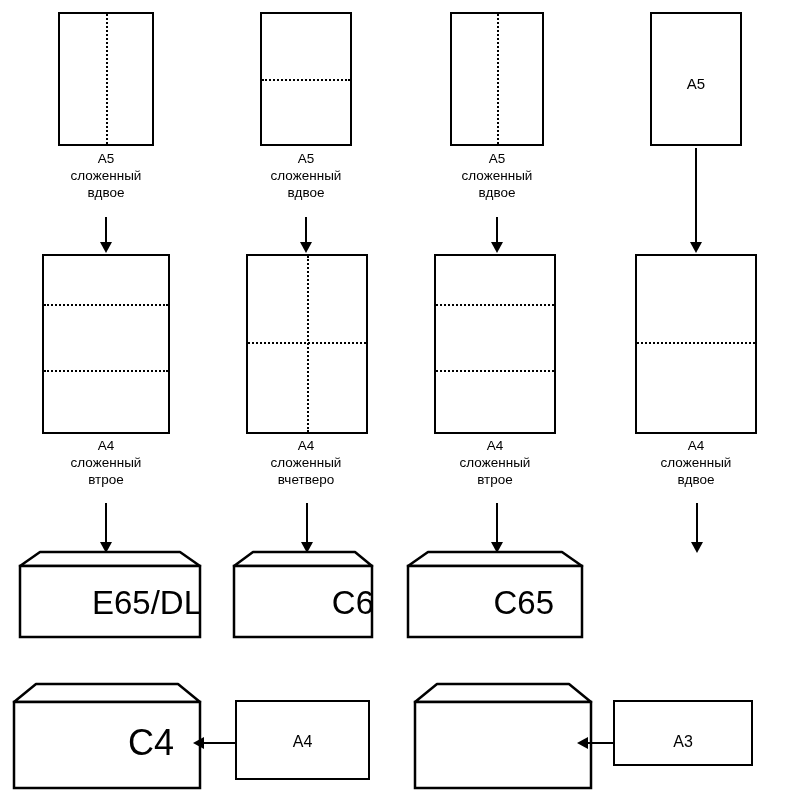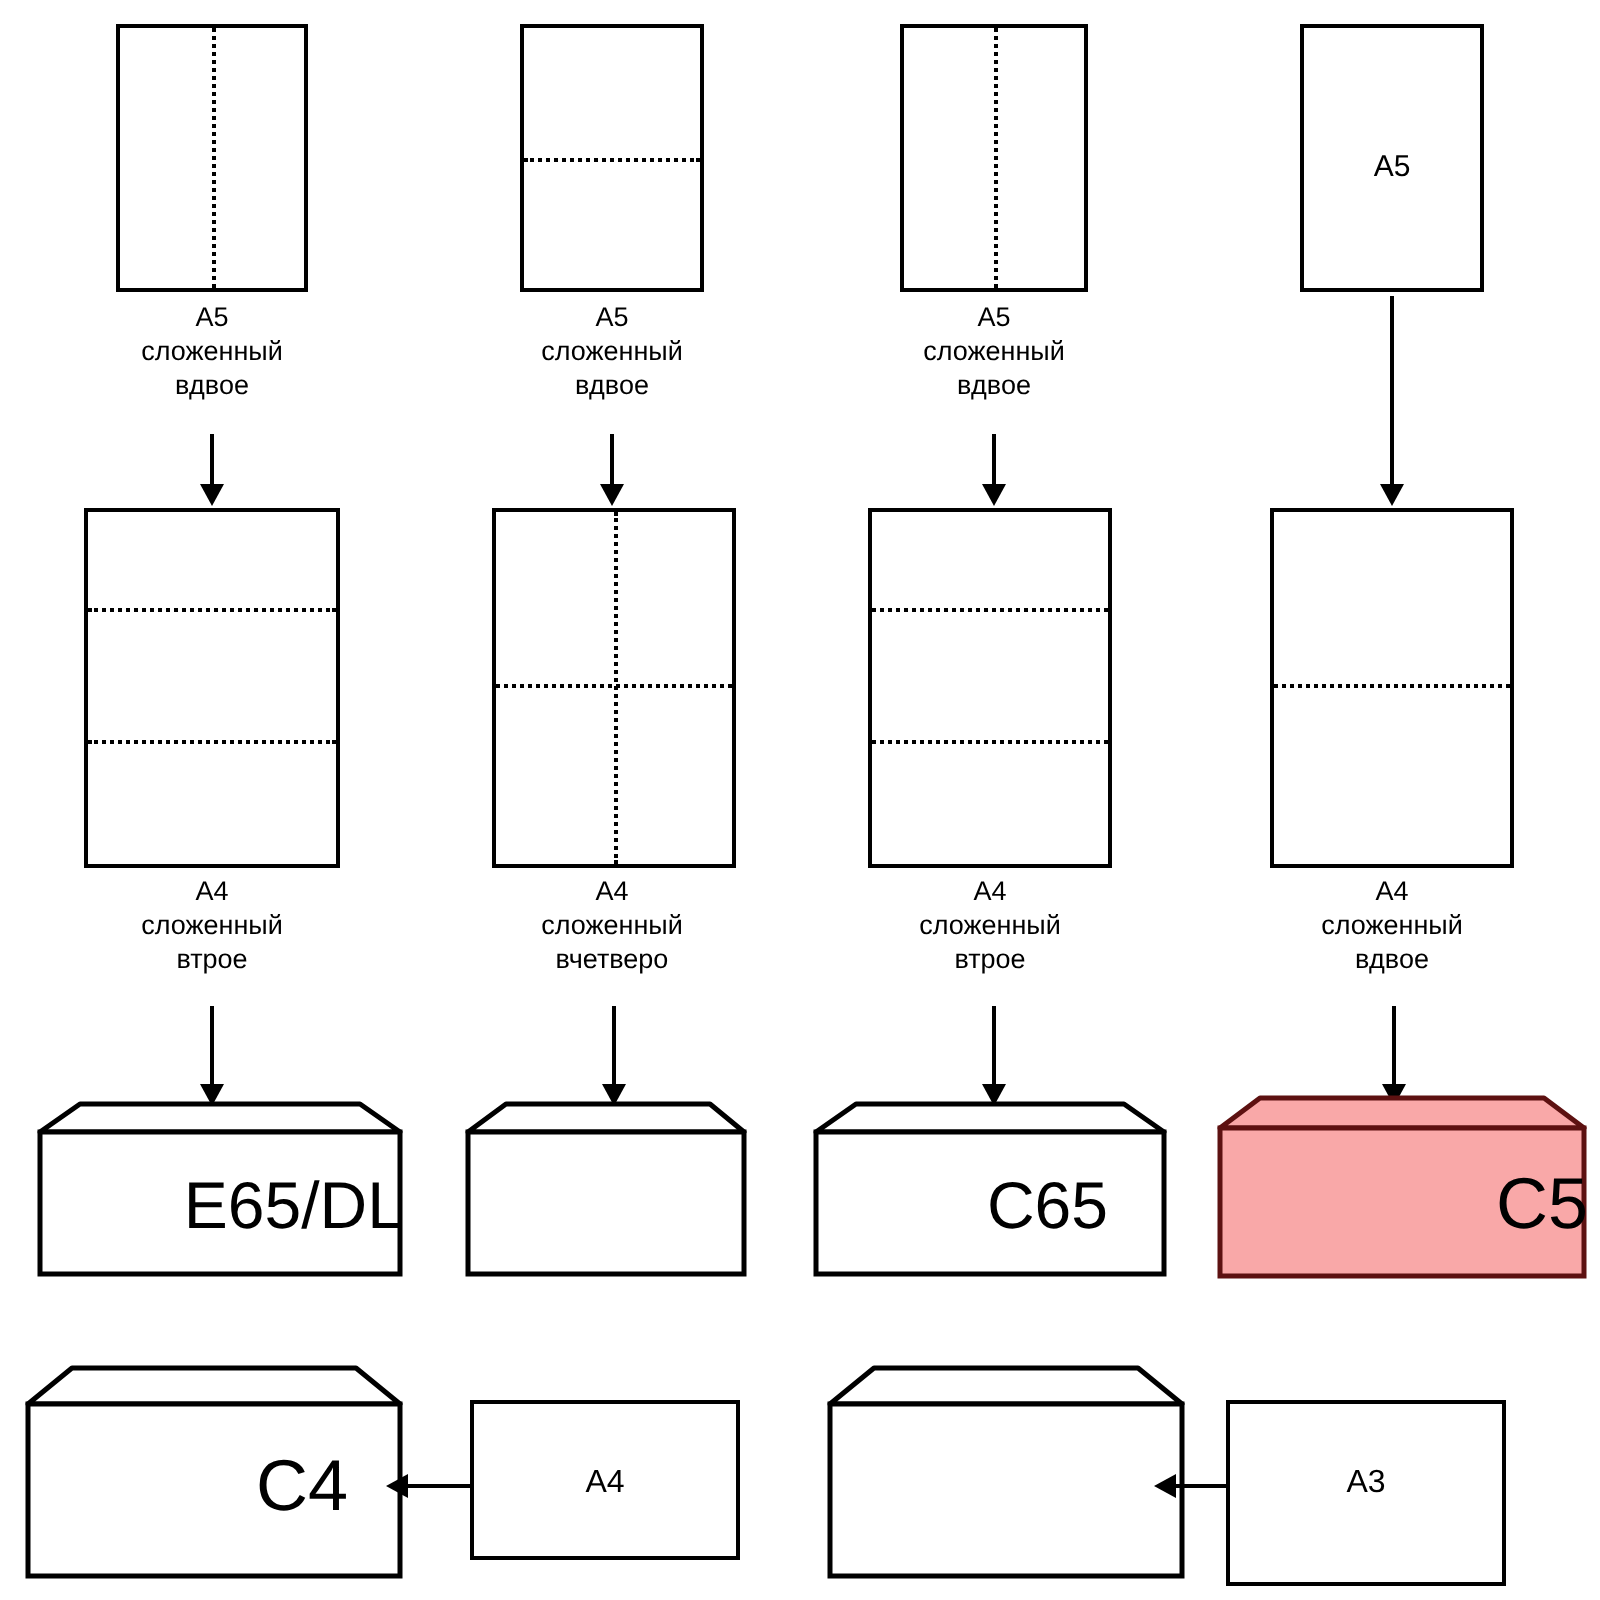--- a/index.html
+++ b/index.html
@@ -221,37 +221,31 @@
       <rect x="2" y="17" width="180" height="71" fill="#ffffff" stroke="#000000" stroke-width="2.5"></rect>
     </svg>
     <div class="env-label" style="top:37px; font-size:33px;">E65/DL</div>
   </div>
 
   <div class="envelope" style="left:232px; top:549px; width:142px; height:90px;">
     <svg width="142" height="90" viewBox="0 0 142 90">
       <path d="M2 17 L21 3 L123 3 L140 17 Z" fill="#ffffff" stroke="#000000" stroke-width="2.5" stroke-linejoin="round"></path>
       <rect x="2" y="17" width="138" height="71" fill="#ffffff" stroke="#000000" stroke-width="2.5"></rect>
     </svg>
+    <div class="env-label" style="top:37px; font-size:33px;">C6</div>
   </div>
 
   <div class="envelope" style="left:406px; top:549px; width:148px; height:90px;">
     <svg width="178" height="90" viewBox="0 0 178 90">
       <path d="M2 17 L22 3 L156 3 L176 17 Z" fill="#ffffff" stroke="#000000" stroke-width="2.5" stroke-linejoin="round"></path>
       <rect x="2" y="17" width="174" height="71" fill="#ffffff" stroke="#000000" stroke-width="2.5"></rect>
     </svg>
     <div class="env-label" style="top:37px; font-size:33px;">C65</div>
   </div>
 
-  <div class="envelope" style="left:608px; top:540px; width:186px; height:100px;">
-    <svg width="186" height="100" viewBox="0 0 186 100">
-      <path d="M2 24 L22 9 L164 9 L184 24 Z" fill="#f9a8a8" stroke="#5d1111" stroke-width="2.5" stroke-linejoin="round"></path>
-      <rect x="2" y="24" width="182" height="74" fill="#f9a8a8" stroke="#5d1111" stroke-width="2.5"></rect>
-    </svg>
-    <div class="env-label" style="top:44px; font-size:36px;">C5</div>
-  </div>
 
   <div class="envelope" style="left:12px; top:681px; width:162px; height:110px;">
     <svg width="190" height="110" viewBox="0 0 190 110">
       <path d="M2 21 L24 3 L166 3 L188 21 Z" fill="#ffffff" stroke="#000000" stroke-width="2.5" stroke-linejoin="round"></path>
       <rect x="2" y="21" width="186" height="86" fill="#ffffff" stroke="#000000" stroke-width="2.5"></rect>
     </svg>
     <div class="env-label" style="top:44px; font-size:36px;">C4</div>
   </div>
   <div class="arrow-left" style="left:193px; top:737px; width:45px;">
     <div class="shaft" style="width:35px;"></div>
@@ -264,17 +258,17 @@
   <div class="envelope" style="left:413px; top:681px; width:180px; height:110px;">
     <svg width="180" height="110" viewBox="0 0 180 110">
       <path d="M2 21 L24 3 L156 3 L178 21 Z" fill="#ffffff" stroke="#000000" stroke-width="2.5" stroke-linejoin="round"></path>
       <rect x="2" y="21" width="176" height="86" fill="#ffffff" stroke="#000000" stroke-width="2.5"></rect>
     </svg>
   </div>
   <div class="arrow-left" style="left:577px; top:737px; width:45px;">
     <div class="shaft" style="width:35px;"></div>
     <div class="head"></div>
   </div>
-  <div class="sheet" style="left:613px; top:700px; width:140px; height:93px;">
+  <div class="sheet" style="left:613px; top:700px; width:140px; height:66px;">
     <div class="sheet-inner-label" style="top:32px; font-size:16px;">A3</div>
   </div>
 
 </div>
 
 </body></html>

